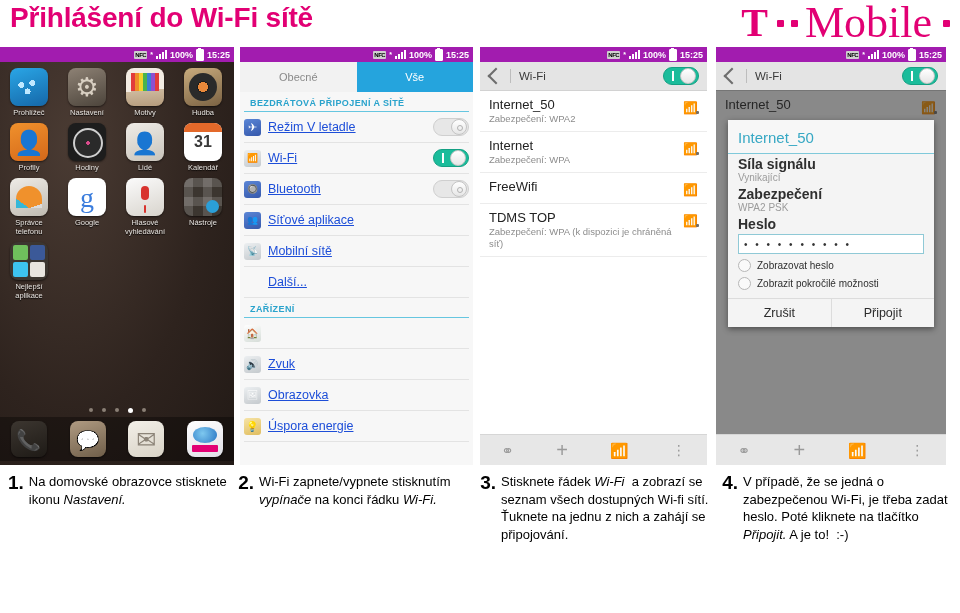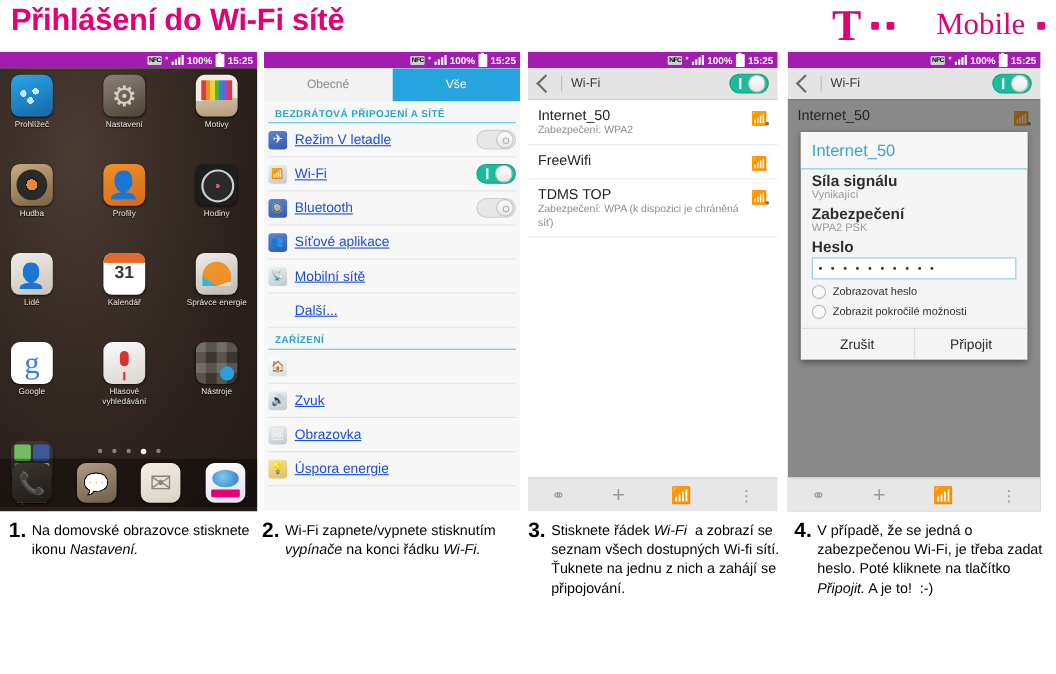--- a/index.html
+++ b/index.html
@@ -53,24 +53,23 @@
     align-items: center;
     margin: 0 2px 0 4px;
   }
   .tm-dot {
     width: 7px; height: 7px;
     background: #e20074;
     border-radius: 1px;
   }
   .tm-word {
     font-family: "Liberation Serif", serif;
-    font-size: 28px;
+    font-size: 44px;
     color: #e20074;
     line-height: 30px;
-    margin-left: 31px;
   }
   .tm-dots-right { margin-left: 6px; }
 
   
   #phones {
     position: absolute;
     left: 0; top: 47px;
     width: 960px; height: 418px;
   }
   .phone {
@@ -142,21 +141,20 @@
     height: 403px;
     background:
       radial-gradient(ellipse at 30% 20%, #4a3b33 0%, #2e231e 60%, #221a16 100%);
   }
   #icon-grid {
     position: absolute;
     left: 0; top: 6px;
     width: 274px;
     display: flex;
     flex-wrap: wrap;
-    gap: 26px;
   }
   .app {
     width: 58px;
     margin-bottom: 6px;
     text-align: center;
   }
   .app-icon {
     width: 38px; height: 38px;
     margin: 0 auto 2px auto;
     border-radius: 8px;
@@ -530,21 +528,21 @@
         <div class="app">
             <div class="app-icon ic-people"></div>
             <div class="app-label">Lidé</div>
           </div>
         <div class="app">
             <div class="app-icon ic-calendar"></div>
             <div class="app-label">Kalendář</div>
           </div>
         <div class="app">
             <div class="app-icon ic-manager"></div>
-            <div class="app-label">Správce energie</div>
+            <div class="app-label">Správce telefonu</div>
           </div>
         <div class="app">
             <div class="app-icon ic-google"></div>
             <div class="app-label">Google</div>
           </div>
         <div class="app">
             <div class="app-icon ic-voice"></div>
             <div class="app-label">Hlasové vyhledávání</div>
           </div>
         <div class="app">
@@ -668,20 +666,27 @@
         <span class="ab-title">Wi-Fi</span>
         <span class="toggle on">
             <span class="knob"></span>
           </span>
       </div>
 
       <div class="net-row">
         <div class="net-texts">
           <div class="net-name">Internet_50</div>
           <div class="net-sec">Zabezpečení: WPA2</div>
+        </div>
+        <span class="wifi-glyph locked"></span>
+      </div>
+      <div class="net-row">
+        <div class="net-texts">
+          <div class="net-name">Internet</div>
+          <div class="net-sec">Zabezpečení: WPA</div>
         </div>
         <span class="wifi-glyph locked"></span>
       </div>
       <div class="net-row">
         <div class="net-texts">
           <div class="net-name">FreeWifi</div>
         </div>
         <span class="wifi-glyph"></span>
       </div>
       <div class="net-row">

